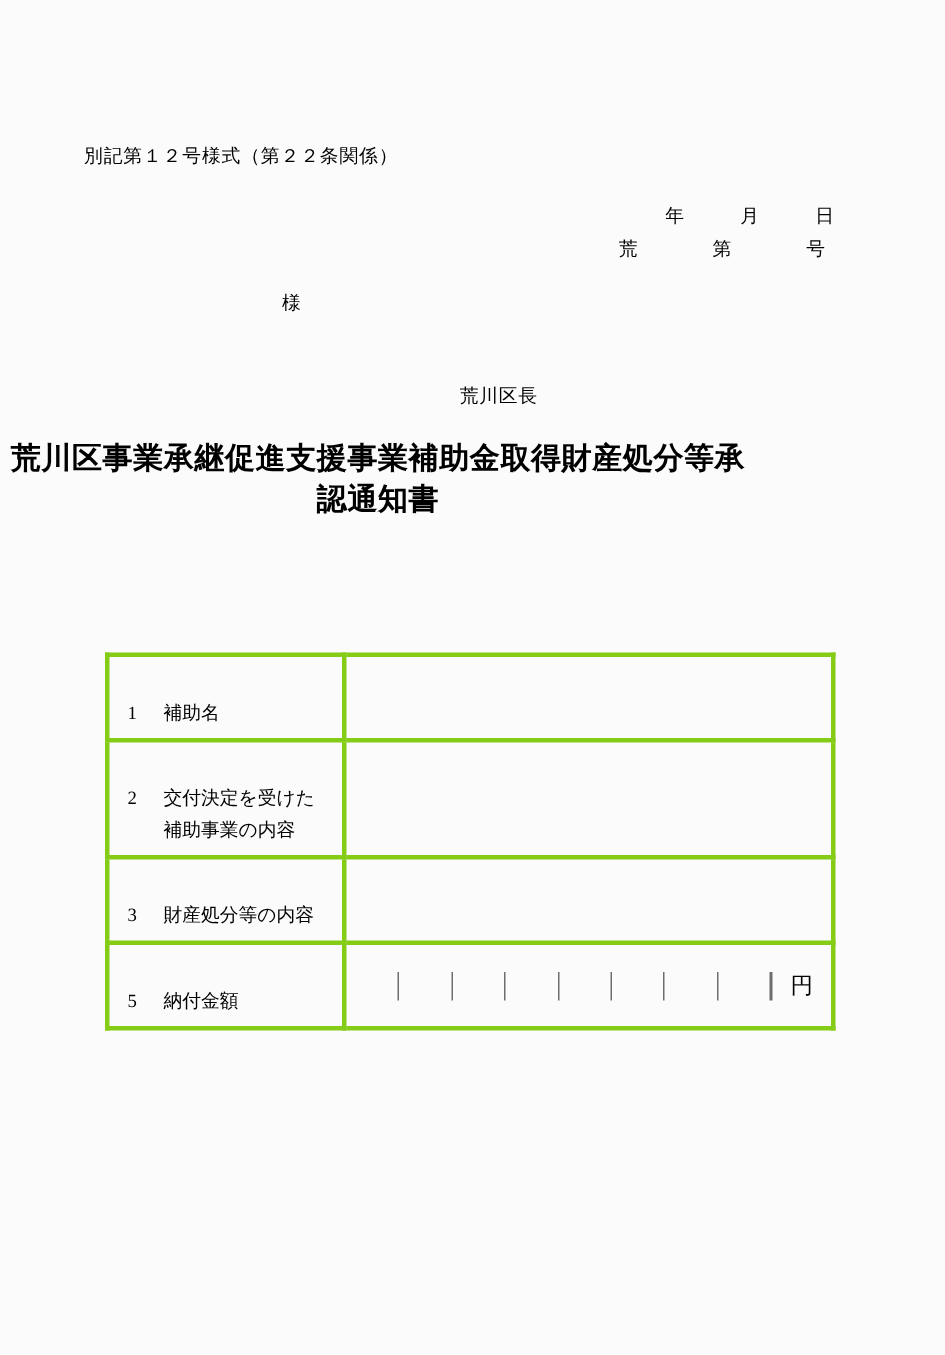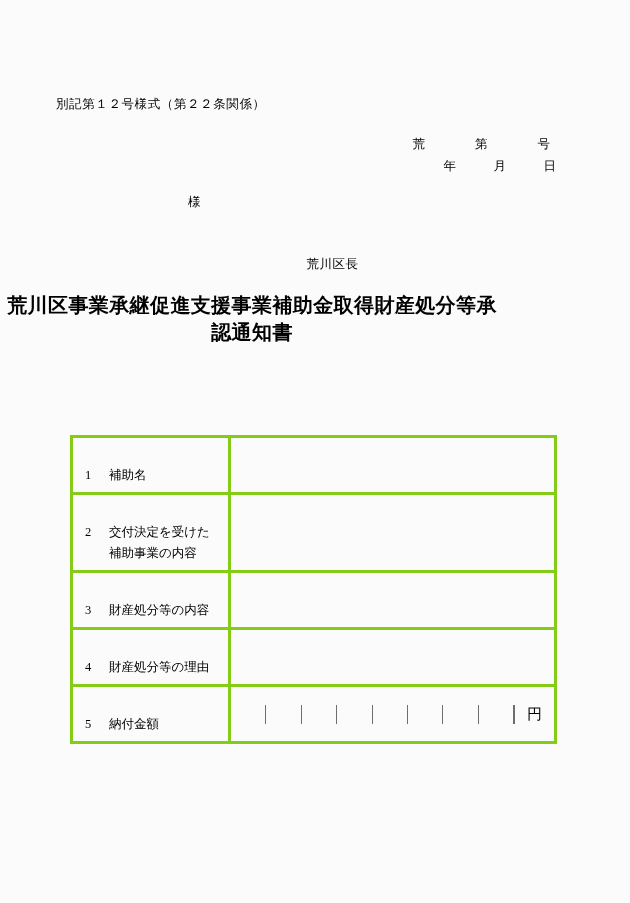--- a/index.html
+++ b/index.html
@@ -165,22 +165,22 @@
   }
 </style>
 </head>
 <body>
 
 <div class="page">
 
   <div class="form-no">別記第１２号様式（第２２条関係）</div>
 
   <div class="doc-meta">
+    <span class="line line-date">年　　　月　　　日</span>
     <span class="line line-number">荒　　　　第　　　　号</span>
-    <span class="line line-date">年　　　月　　　日</span>
   </div>
 
   <div class="addressee">様</div>
 
   <div class="issuer">荒川区長</div>
 
   <div class="doc-title">荒川区事業承継促進支援事業補助金取得財産処分等承認通知書</div>
 
 
   <table class="form-table">
@@ -200,26 +200,20 @@
         <td class="value"></td>
       </tr>
 
       <tr class="row-3">
         <td class="label">
           <span class="lbl-num">3</span><span class="lbl-text">財産処分等の内容</span>
         </td>
         <td class="value"></td>
       </tr>
 
-      <tr class="row-4">
-        <td class="label">
-          <span class="lbl-num">4</span><span class="lbl-text">財産処分等の理由</span>
-        </td>
-        <td class="value"></td>
-      </tr>
 
       <tr class="row-5">
         <td class="label">
           <span class="lbl-num">5</span><span class="lbl-text">納付金額</span>
         </td>
         <td class="amount-td">
           <div class="amount-wrap">
             <div class="amount-cell"></div>
             <div class="amount-cell"></div>
             <div class="amount-cell"></div>

